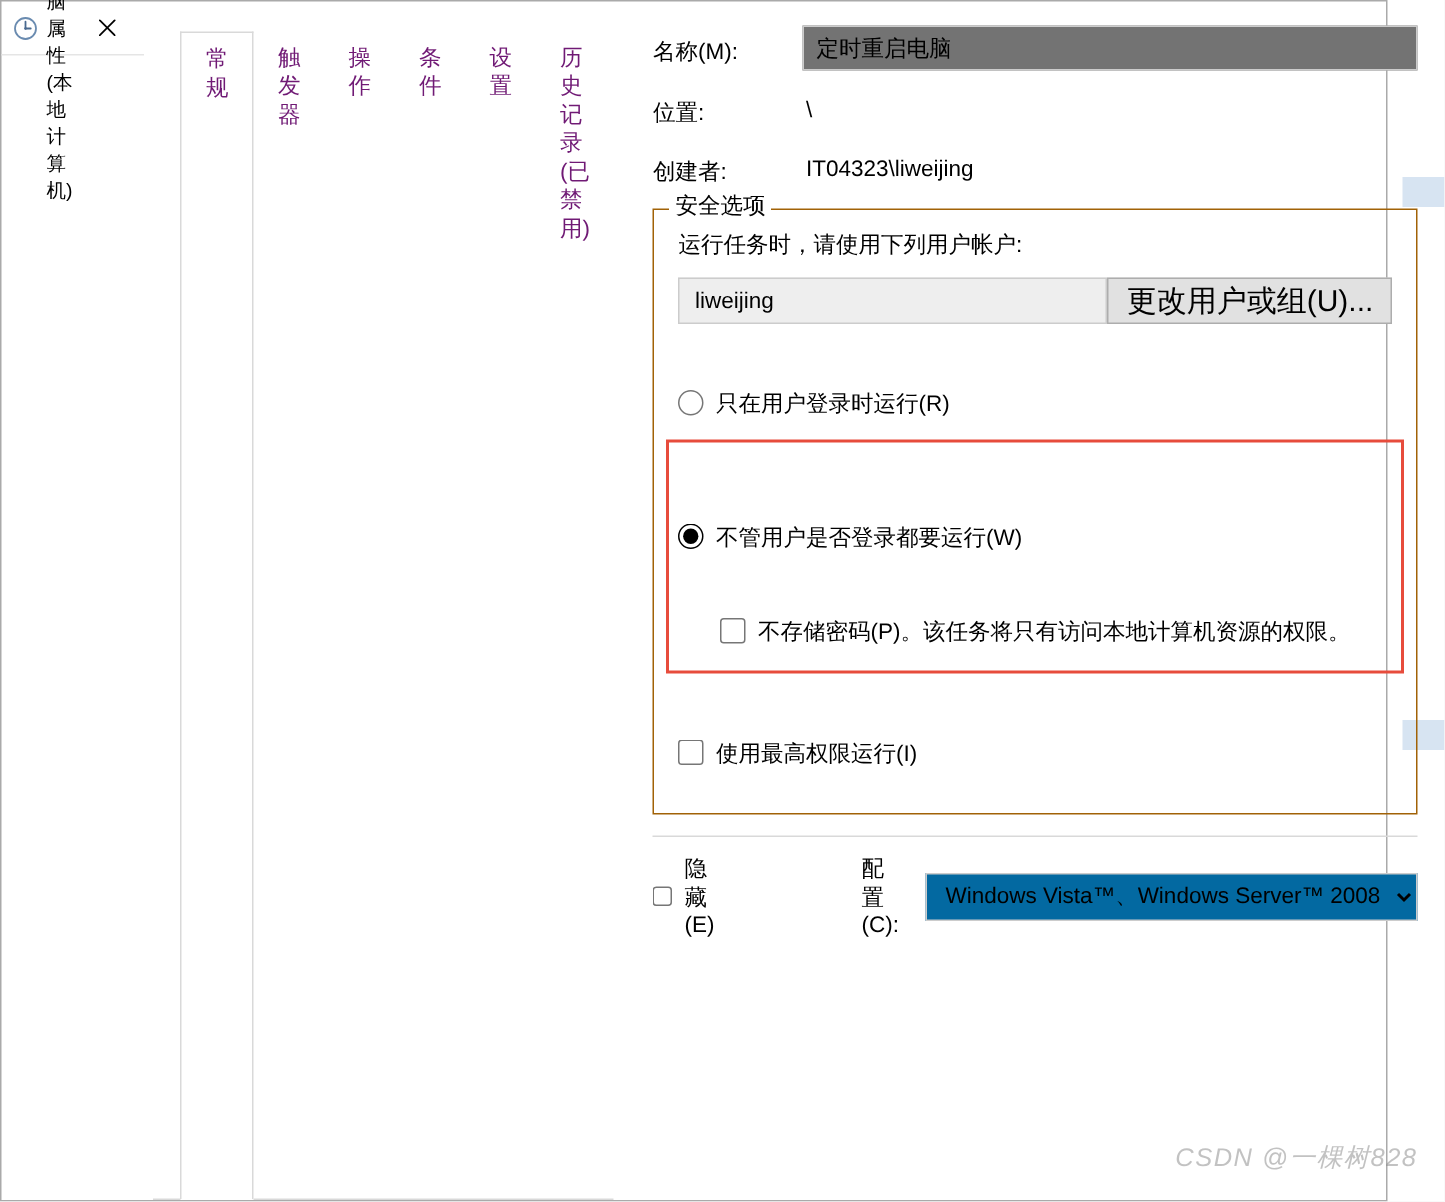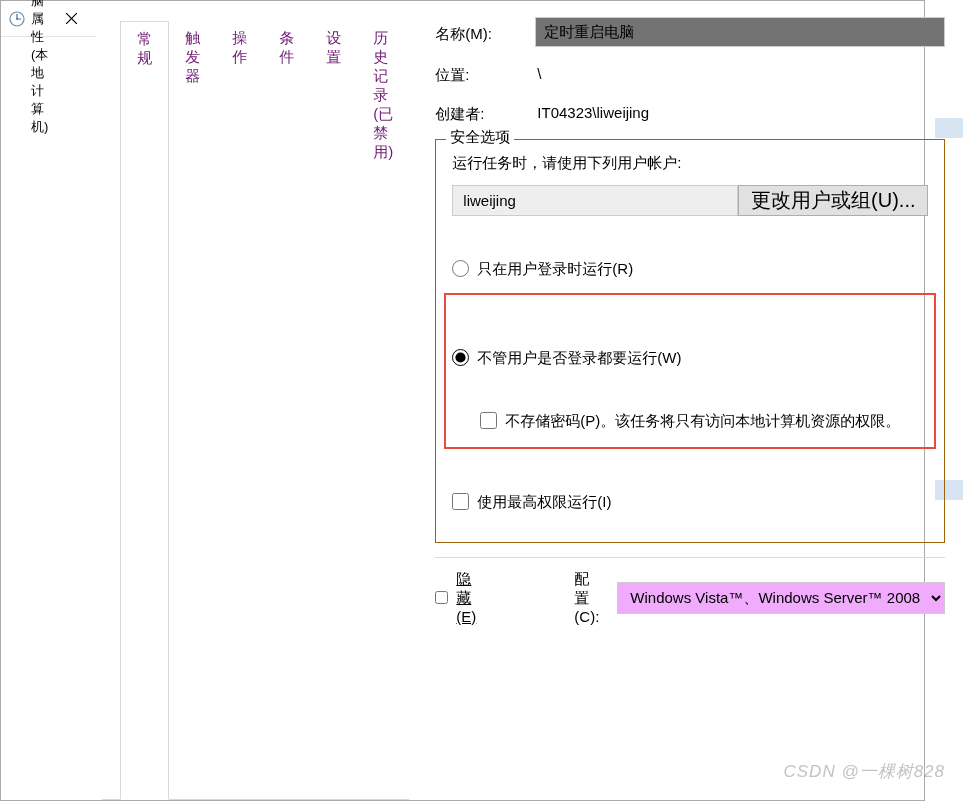--- a/index.html
+++ b/index.html
@@ -199,30 +199,29 @@
       align-items: center;
       gap: 18px;
       border-top: 1px solid #d9d9d9;
       padding-top: 12px;
       margin-top: 6px;
     }
     .config-row .hidden-check {
       display: flex;
       align-items: center;
       gap: 8px;
-      text-decoration: underline;
     }
     .config-label {
       margin-left: 76px;
     }
     .config-select {
       flex: 1;
       height: 32px;
       border: 1px solid #ccc;
-      background: #f0abfc;
+      background: #0369a1;
       padding: 0 8px;
       font-size: 15px;
       font-family: inherit;
     }
 
     .footer {
       border-top: 1px solid #d9d9d9;
       padding: 14px 20px;
       display: flex;
       justify-content: flex-end;

